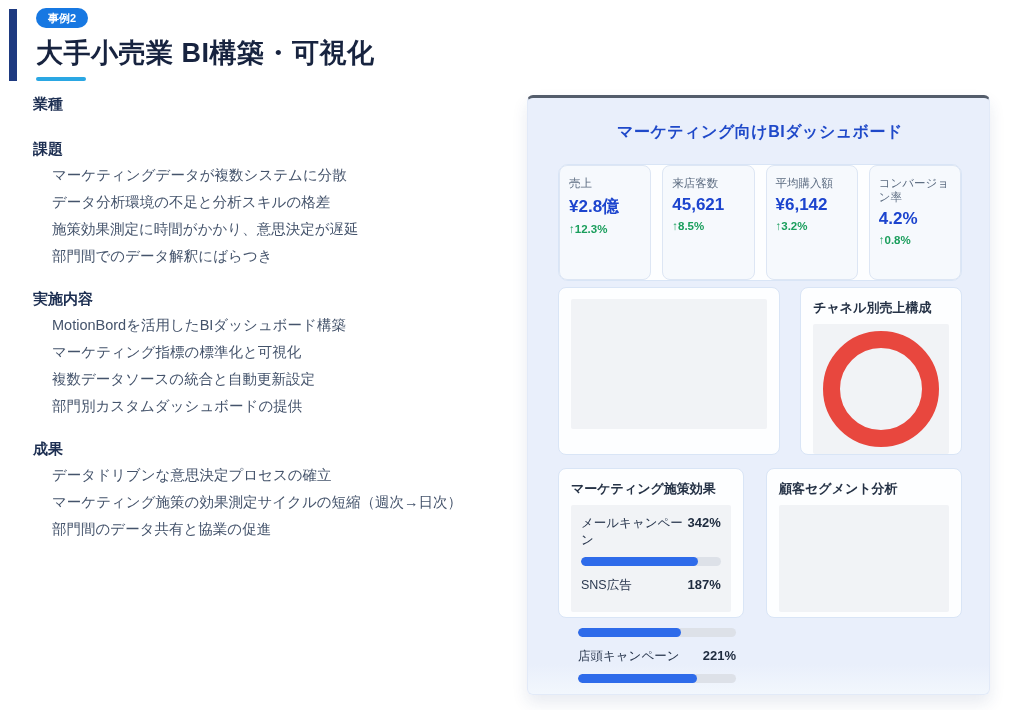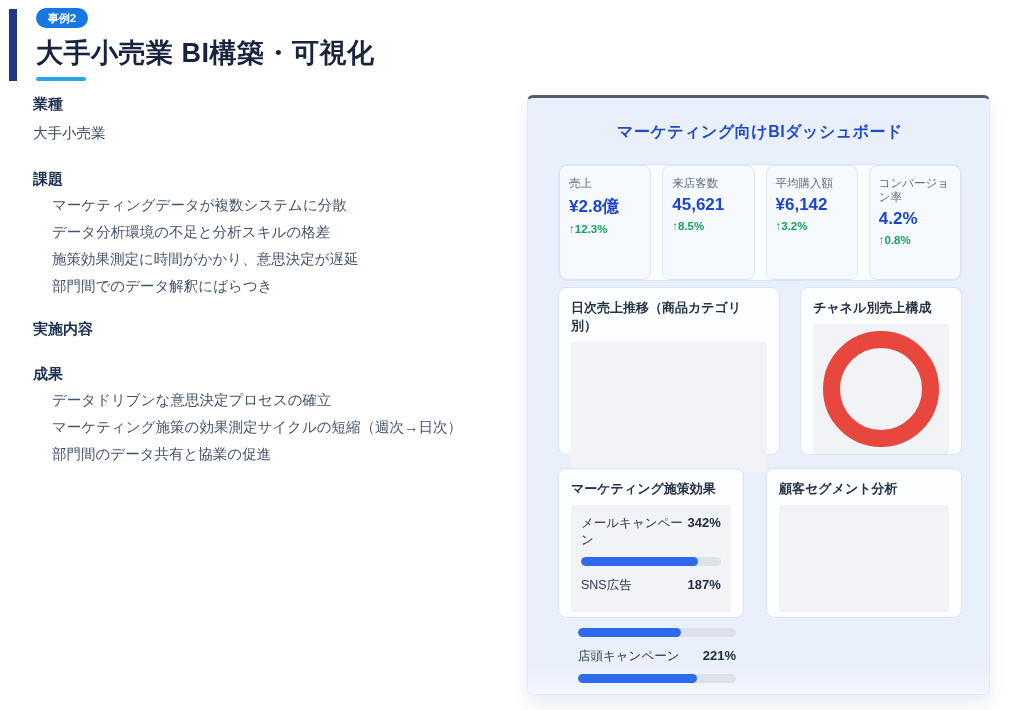--- a/index.html
+++ b/index.html
@@ -94,36 +94,41 @@
     <h1 class="page-title">大手小売業 BI構築・可視化</h1>
     <div class="title-underline"></div>
   </div>
 
   <div class="content-row">
 
     <div class="left-col">
 
       <div class="section">
         <h3>業種</h3>
-        <p>大手小売業</p>
       </div>
 
 
       <div class="section">
         <h3>課題</h3>
         <ul>
           <li>マーケティングデータが複数システムに分散</li>
           <li>データ分析環境の不足と分析スキルの格差</li>
           <li>施策効果測定に時間がかかり、意思決定が遅延</li>
           <li>部門間でのデータ解釈にばらつき</li>
         </ul>
       </div>
 
       <div class="section">
         <h3>実施内容</h3>
+        <ul>
+          <li>MotionBordを活用したBIダッシュボード構築</li>
+          <li>マーケティング指標の標準化と可視化</li>
+          <li>複数データソースの統合と自動更新設定</li>
+          <li>部門別カスタムダッシュボードの提供</li>
+        </ul>
       </div>
 
       <div class="section">
         <h3>成果</h3>
         <ul>
           <li>データドリブンな意思決定プロセスの確立</li>
           <li>マーケティング施策の効果測定サイクルの短縮（週次→日次）</li>
           <li>部門間のデータ共有と協業の促進</li>
 
         </ul>
@@ -152,21 +157,20 @@
         </div>
         <div class="kpi-card">
           <div class="kpi-label">コンバージョン率</div>
           <div class="kpi-value">4.2%</div>
           <div class="kpi-delta">↑0.8%</div>
         </div>
       </div>
 
       <div class="charts-row">
         <div class="panel panel-daily">
-          <div class="panel-title">日次売上推移（商品カテゴリ別）</div>
           <div class="chart-area"></div>
         </div>
         <div class="panel panel-channel">
           <div class="panel-title">チャネル別売上構成</div>
           <div class="chart-area">
             <div class="donut-ring"></div>
           </div>
         </div>
       </div>
 

